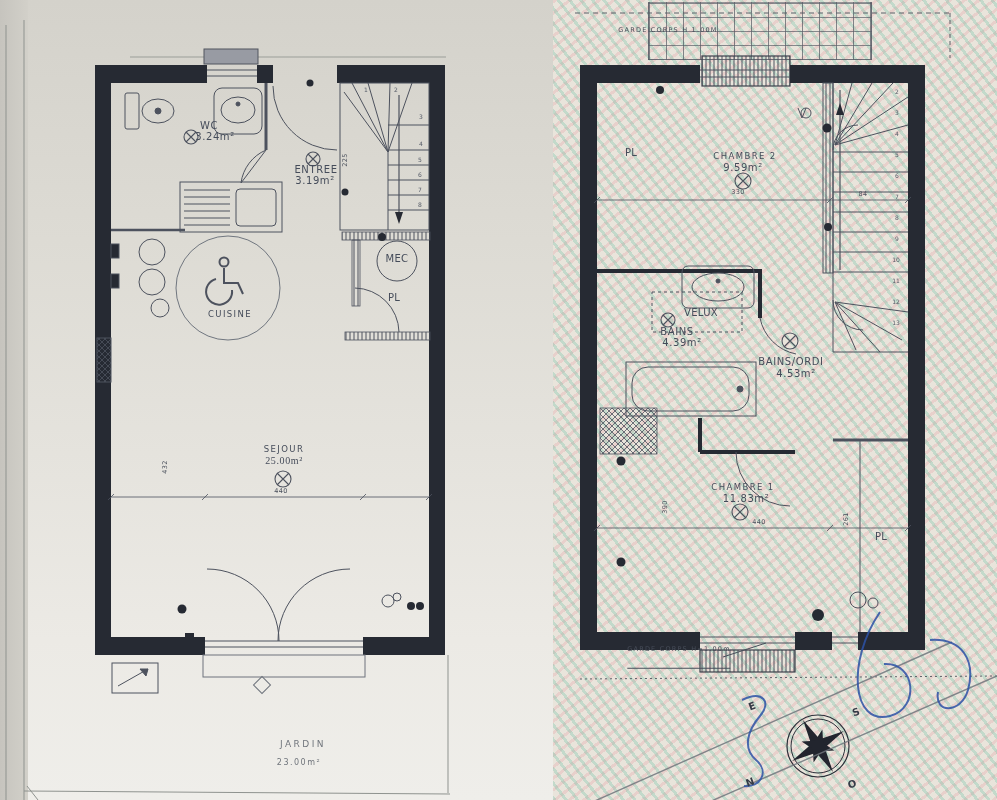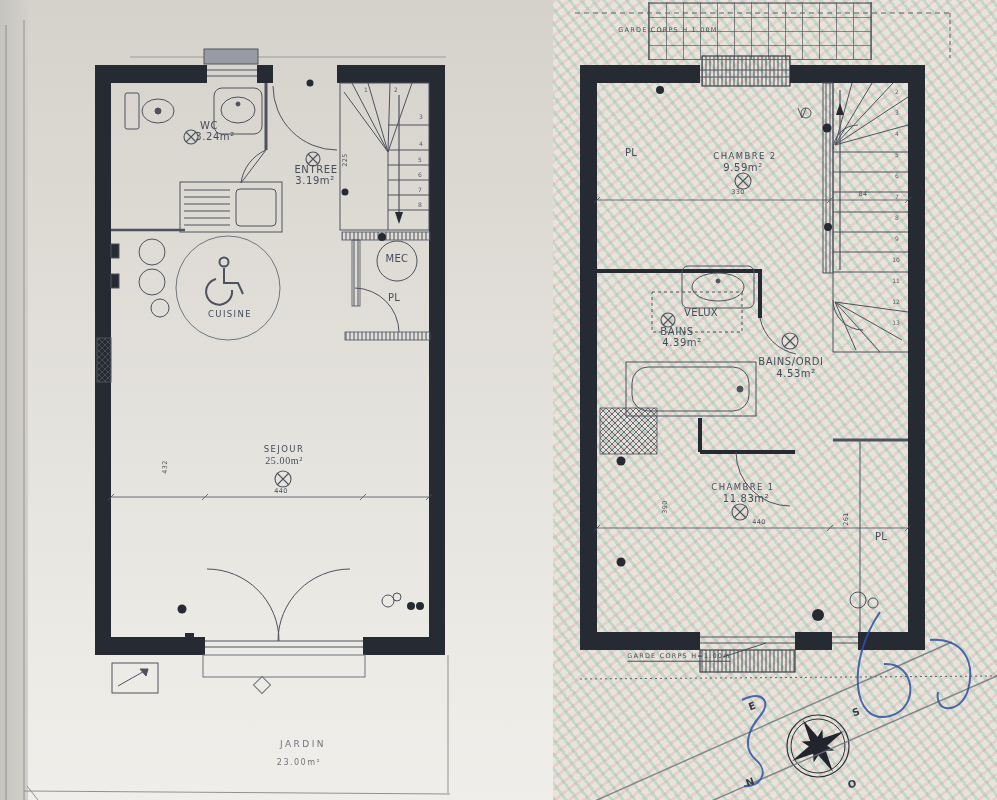--- a/index.html
+++ b/index.html
@@ -21,21 +21,21 @@
          border:1px solid rgba(58,64,78,.6);}
   svg.art{position:absolute;left:0;top:0;}
   .lbl{position:absolute;transform:translate(-50%,-50%);font-size:10px;color:#454c5a;
        letter-spacing:.6px;white-space:nowrap;line-height:1;}
   .rm{font-size:8.5px;letter-spacing:1.4px;}
   .tiny{font-size:10px;letter-spacing:.3px;}
   .dim{font-size:6.5px;color:#4a505c;letter-spacing:.3px;}
   .rot{transform:translate(-50%,-50%) rotate(-90deg);}
   .snum{position:absolute;transform:translate(-50%,-50%);font-size:6px;color:#565c68;line-height:1;}
   .garde{font-size:6.5px;letter-spacing:1.2px;color:#474d59;}
-  .underl{border-bottom:1px solid #474d59;padding-bottom:1px;}
+  .underl{border-bottom:1px solid #474d59;padding-bottom:15px;}
   .jardin{font-size:9px;letter-spacing:2.5px;color:#70757c;}
   .jardin2{font-size:8px;letter-spacing:1.5px;color:#70757c;}
   .cletter{position:absolute;transform:translate(-50%,-50%);font-size:10px;color:#353b47;font-weight:bold;}
 </style>
 </head>
 <body>
 
 <div class="stage">
   <div class="left-strip"></div>
   <div class="moire"></div>

